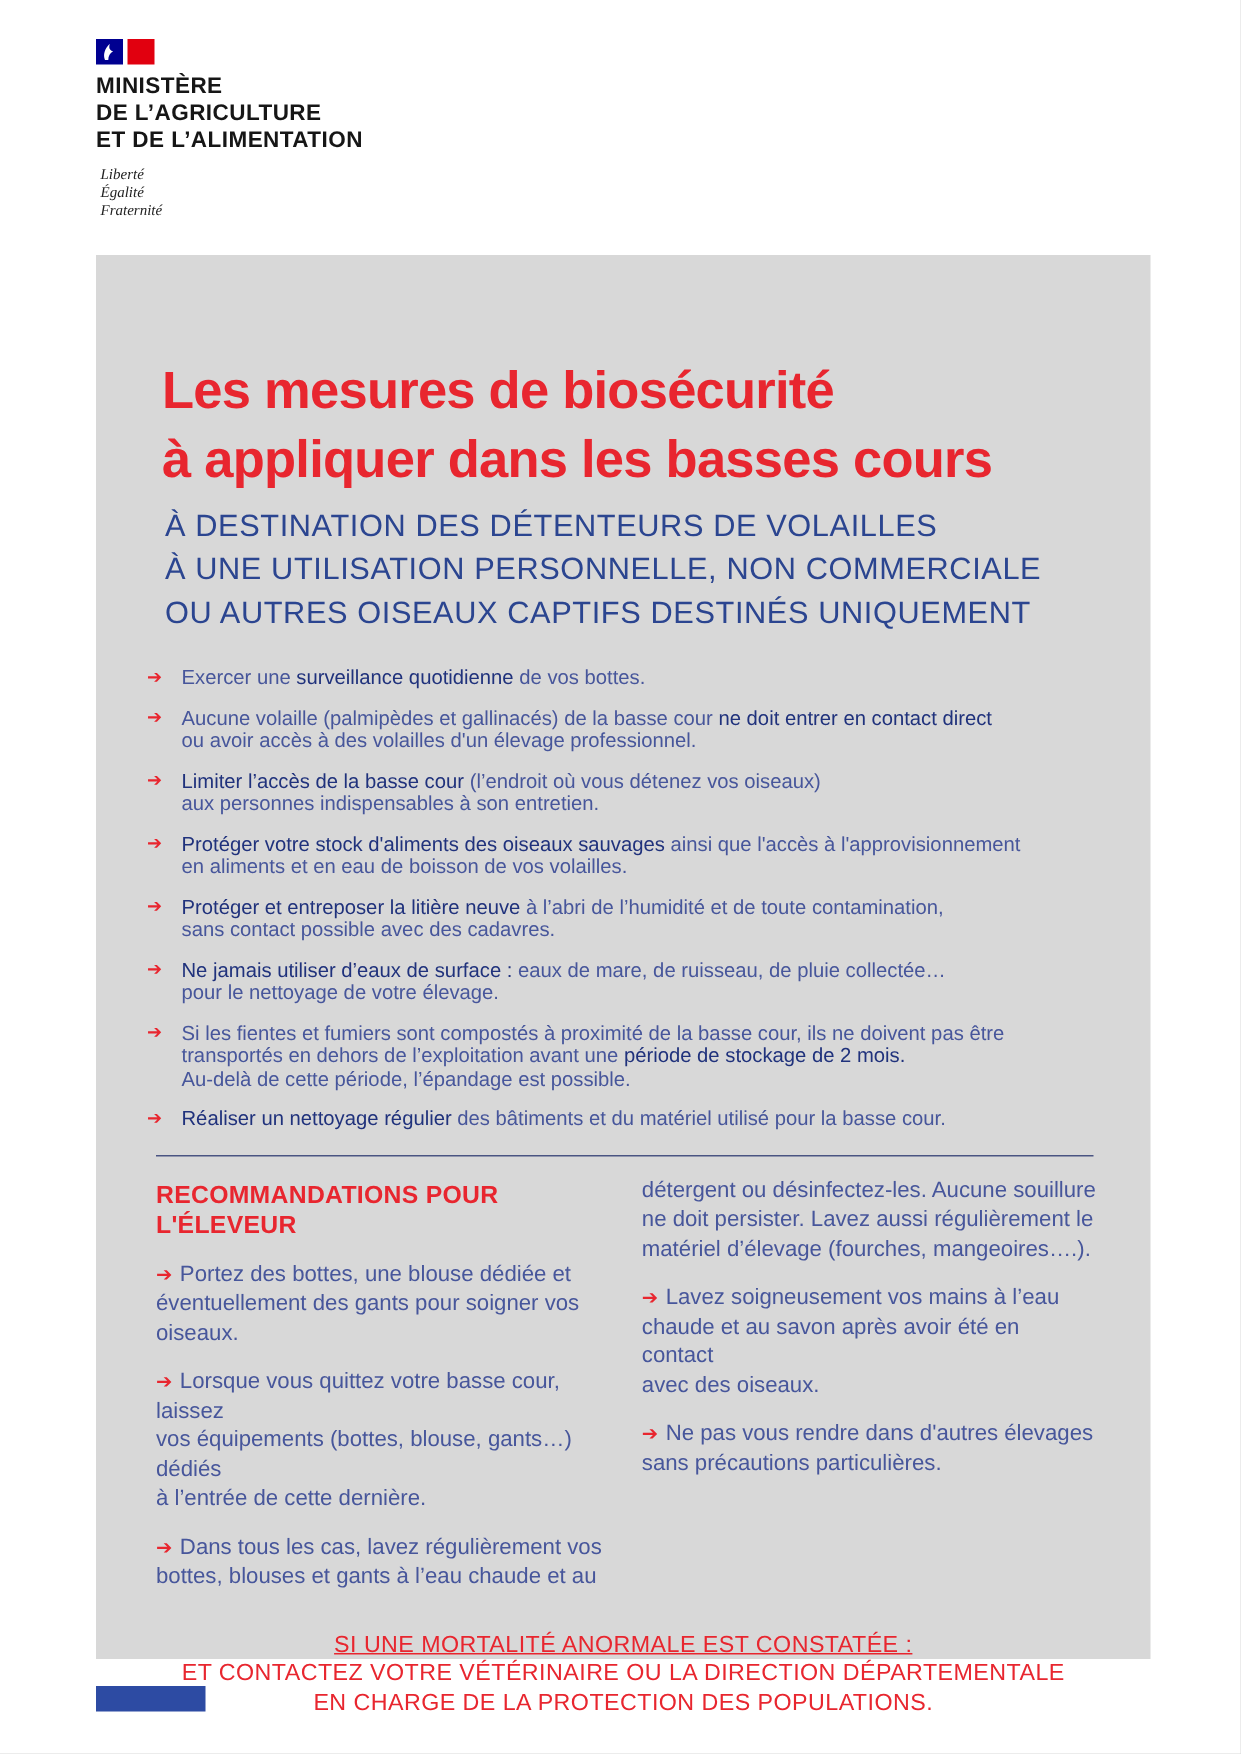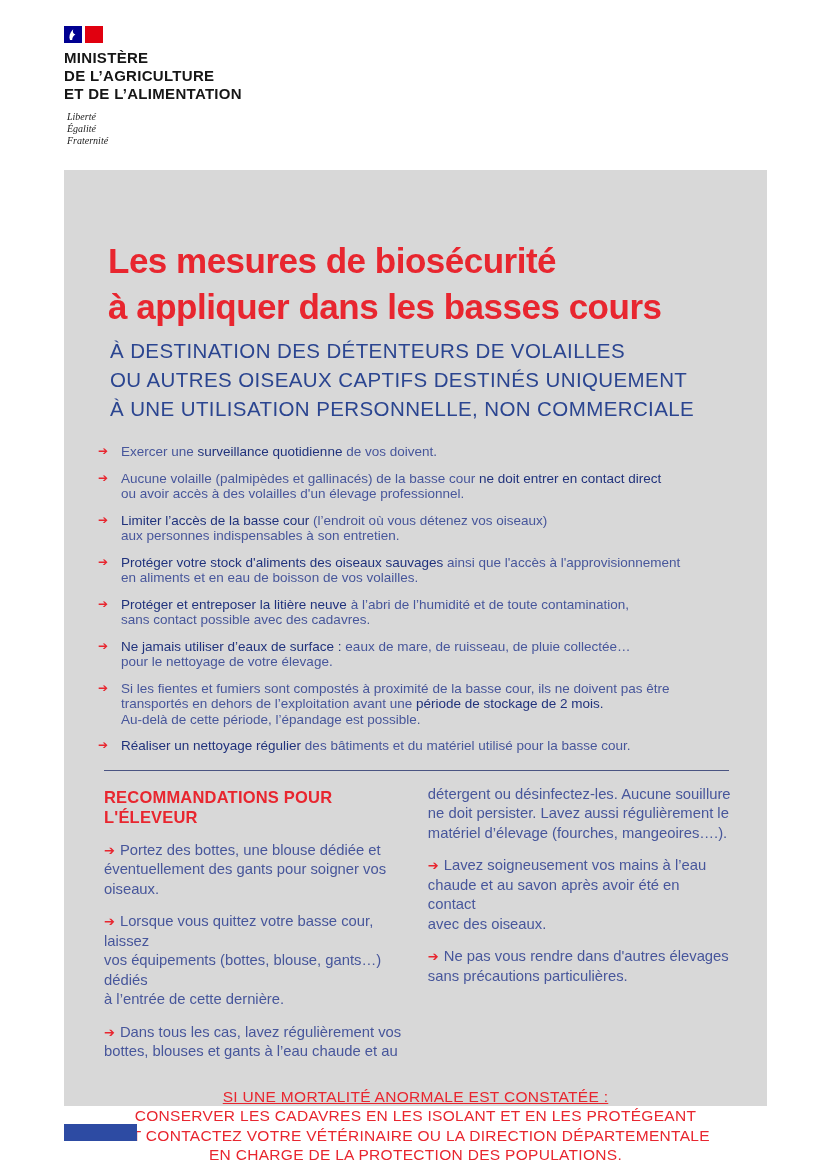--- a/index.html
+++ b/index.html
@@ -70,26 +70,26 @@
 
 <div class="panel">
 
   <div class="title">
     <div>Les mesures de biosécurité</div>
     <div>à appliquer dans les basses cours</div>
   </div>
 
   <div class="subtitle">
     <div>À DESTINATION DES DÉTENTEURS DE VOLAILLES</div>
+    <div>À UNE UTILISATION PERSONNELLE, NON COMMERCIALE</div>
     <div>OU AUTRES OISEAUX CAPTIFS DESTINÉS UNIQUEMENT</div>
-    <div>À UNE UTILISATION PERSONNELLE, NON COMMERCIALE</div>
   </div>
 
   <ul class="bullets">
-    <li><span class="arr">➔</span><span>Exercer une </span><span class="b">surveillance quotidienne</span><span> de vos doivent.</span></li>
+    <li><span class="arr">➔</span><span>Exercer une </span><span class="b">surveillance quotidienne</span><span> de vos bottes.</span></li>
     <li><span class="arr">➔</span><span>Aucune volaille (palmipèdes et gallinacés) de la basse cour </span><span class="b">ne doit entrer en contact direct</span><span>
 ou avoir accès à des volailles d'un élevage professionnel.</span></li>
     <li><span class="arr">➔</span><span></span><span class="b">Limiter l’accès de la basse cour</span><span> (l’endroit où vous détenez vos oiseaux)
 aux personnes indispensables à son entretien.</span></li>
     <li><span class="arr">➔</span><span></span><span class="b">Protéger votre stock d'aliments des oiseaux sauvages</span><span> ainsi que l'accès à l'approvisionnement
 en aliments et en eau de boisson de vos volailles.</span></li>
     <li><span class="arr">➔</span><span></span><span class="b">Protéger et entreposer la litière neuve</span><span> à l’abri de l’humidité et de toute contamination,
 sans contact possible avec des cadavres.</span></li>
     <li><span class="arr">➔</span><span></span><span class="b">Ne jamais utiliser d’eaux de surface :</span><span> eaux de mare, de ruisseau, de pluie collectée…
 pour le nettoyage de votre élevage.</span></li>
@@ -120,20 +120,19 @@
       <p><span class="arr">➔</span><span>Lavez soigneusement vos mains à l’eau
 chaude et au savon après avoir été en contact
 avec des oiseaux.</span></p>
       <p><span class="arr">➔</span><span>Ne pas vous rendre dans d'autres élevages
 sans précautions particulières.</span></p>
     </div>
   </div>
 
   <div class="warning">
     <div class="u">SI UNE MORTALITÉ ANORMALE EST CONSTATÉE :</div>
-    <div>CONSERVER LES CADAVRES EN LES ISOLANT ET EN LES PROTÉGEANT</div>
     <div>ET CONTACTEZ VOTRE VÉTÉRINAIRE OU LA DIRECTION DÉPARTEMENTALE</div>
     <div>EN CHARGE DE LA PROTECTION DES POPULATIONS.</div>
   </div>
 
 </div>
 
 <div class="footer-bar"></div>
 
 </body></html>

